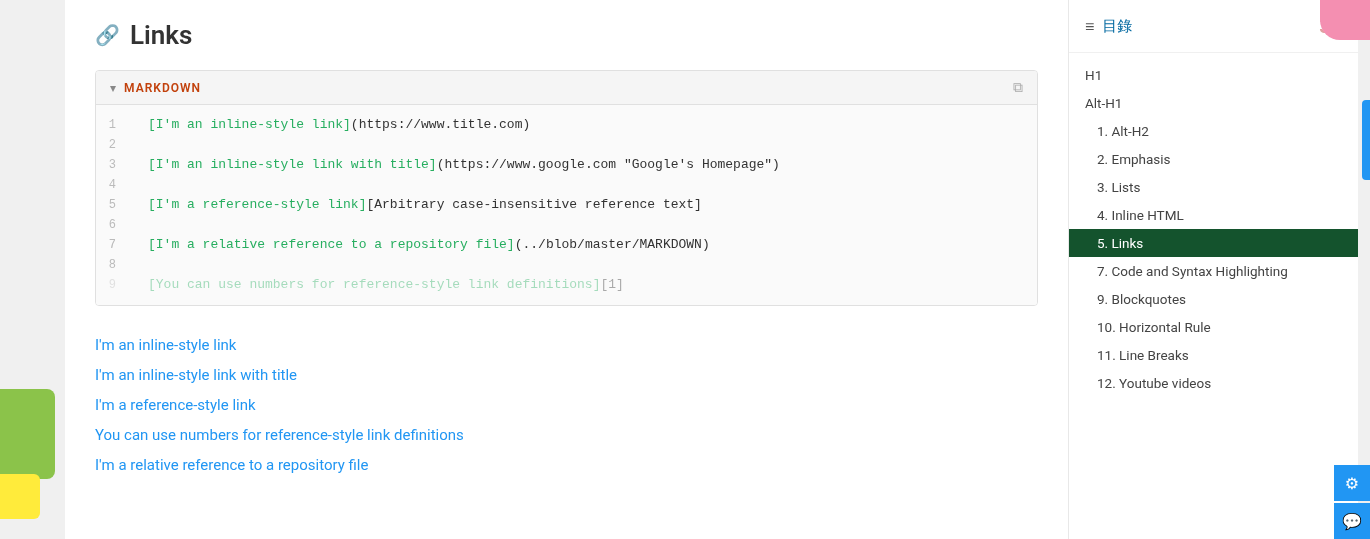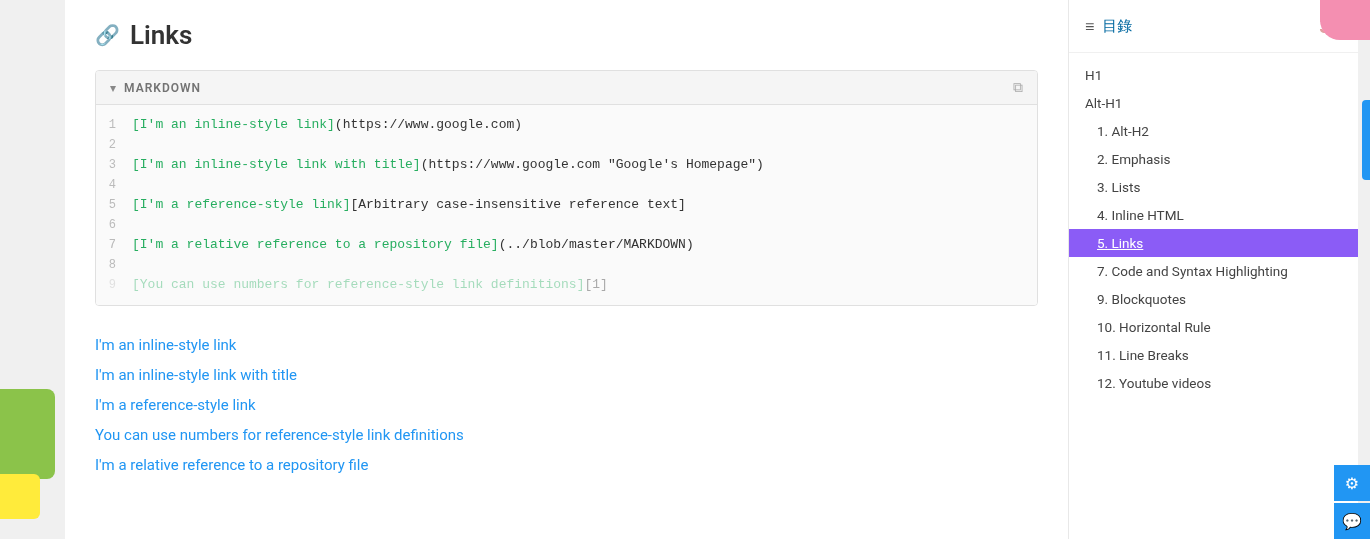--- a/index.html
+++ b/index.html
@@ -84,21 +84,21 @@
       align-items: center;
       gap: 8px;
     }
     .markdown-chevron {
       color: #888;
       font-size: 12px;
     }
     .markdown-label {
       font-size: 12px;
       font-weight: 600;
-      color: #737373;
+      color: #c2410c;
       letter-spacing: 1px;
       text-transform: uppercase;
     }
     .copy-icon {
       color: #aaa;
       font-size: 14px;
       cursor: pointer;
     }
 
     .code-area {
@@ -122,21 +122,21 @@
       user-select: none;
       font-size: 12px;
       line-height: 20px;
     }
     .line-content {
       flex: 1;
       line-height: 20px;
       white-space: pre;
       color: #333;
     }
-    .link-text { color: #27ae60; }
+    .link-text { color: #27ae60; margin-left: 16px; }
     .link-url { color: #333; }
     .faded-line {
       opacity: 0.4;
     }
 
     
     .rendered-links {
       padding: 4px 0;
     }
     .rendered-link {
@@ -188,23 +188,22 @@
       padding: 8px 0;
     }
     .toc-item {
       padding: 6px 16px;
       font-size: 13.5px;
       color: #444;
       cursor: pointer;
       display: block;
     }
     .toc-item.active {
-      background: #8b5cf6;
+      background: #14532d;
       color: #fff;
-      text-decoration: underline;
     }
     .toc-item.indent {
       padding-left: 28px;
     }
 
     
     .right-accent {
       width: 12px;
       background: #f0f0f0;
       position: relative;
@@ -270,21 +269,21 @@
       <div class="markdown-title">
         <span class="markdown-chevron">▾</span>
         <span class="markdown-label">MARKDOWN</span>
       </div>
       <span class="copy-icon">⧉</span>
     </div>
     <div class="code-area">
 
       <div class="code-line">
         <span class="line-num">1</span>
-        <span class="line-content"><span class="link-text">[I'm an inline-style link]</span><span class="link-url">(https://www.google.com)</span></span>
+        <span class="line-content"><span class="link-text">[I'm an inline-style link]</span><span class="link-url">(https://www.title.com)</span></span>
       </div>
 
       <div class="code-line">
         <span class="line-num">2</span>
         <span class="line-content"></span>
       </div>
 
       <div class="code-line">
         <span class="line-num">3</span>
         <span class="line-content"><span class="link-text">[I'm an inline-style link with title]</span><span class="link-url">(https://www.google.com "Google's Homepage")</span></span>

